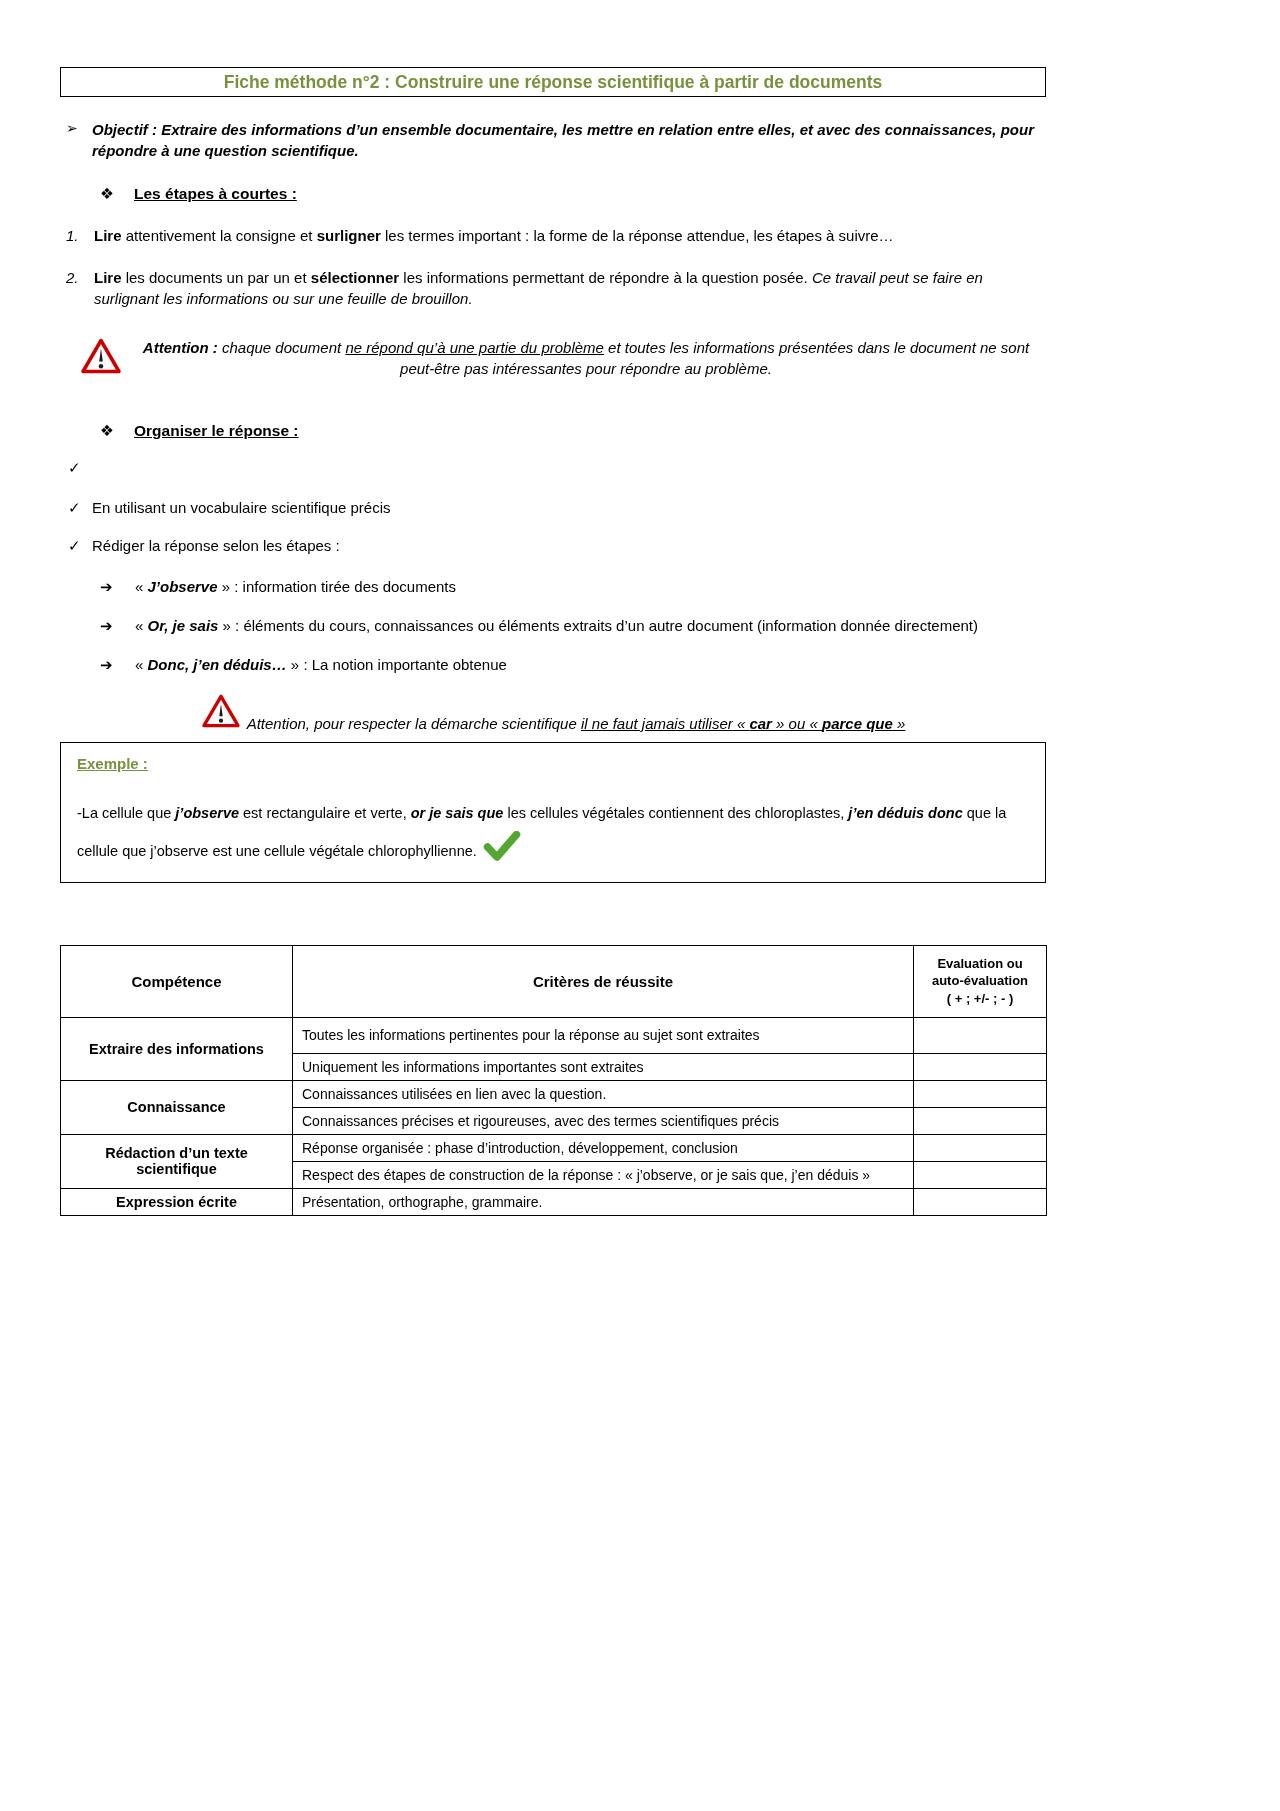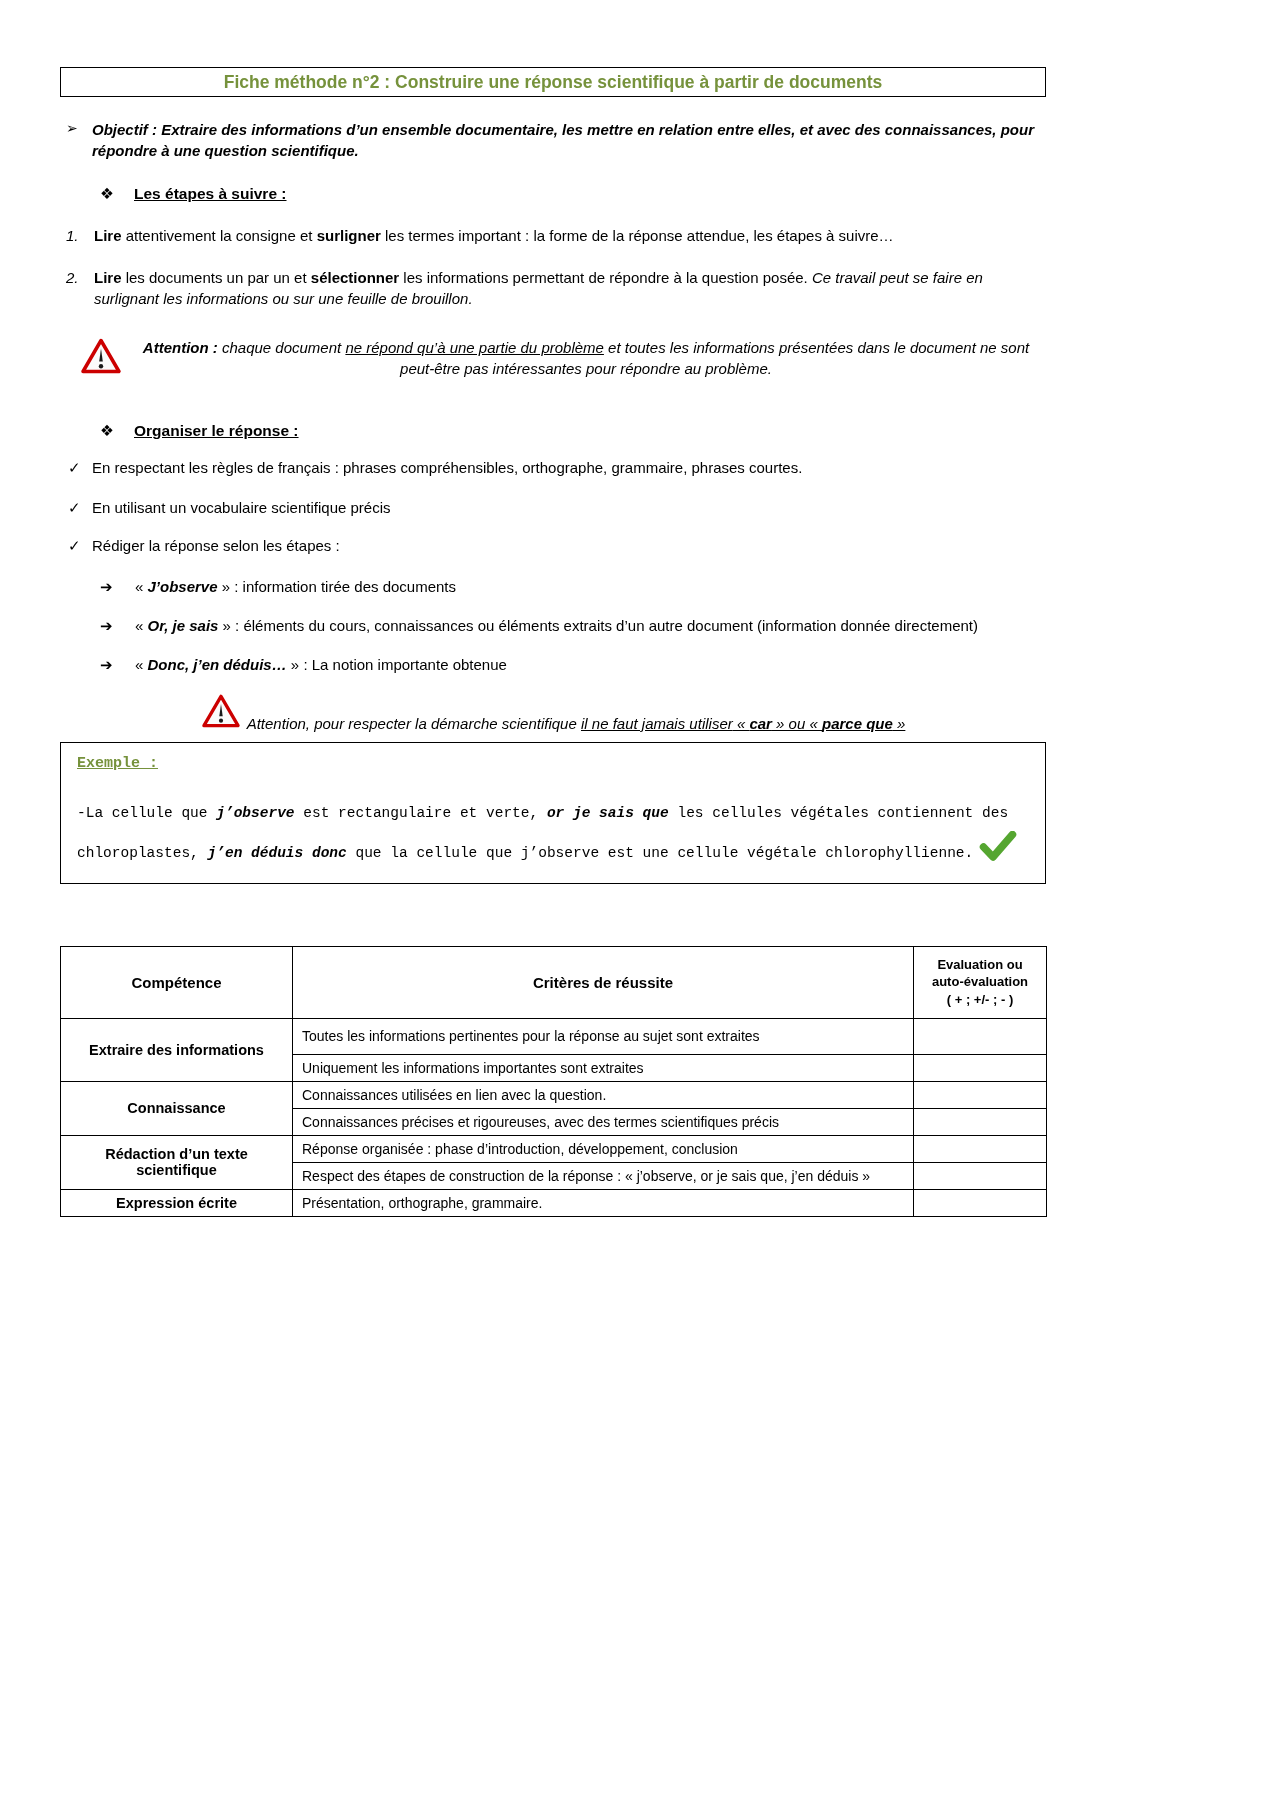--- a/index.html
+++ b/index.html
@@ -57,21 +57,21 @@
 
   
   .attention2 { display:flex; align-items:flex-end; justify-content:center; margin-bottom:10px; font-size:15px; }
   .attention2 .warn-wrap { margin-right:6px; }
 
   
   .warn-svg .tri { fill:#fbfbfb; stroke:var(--warning-red); stroke-width:3.5; stroke-linejoin:round; }
   .warn-svg .bang { fill:#1a1a1a; }
 
   
-  .exemple-box { border:1px solid #000; padding:12px 16px 8px; margin-bottom:62px; font-size:14.5px;font-family:Liberation Mono, monospace; }
+  .exemple-box { border:1px solid #000; padding:12px 16px 8px; margin-bottom:62px; font-size:14.5px; }
   .exemple-heading { color:var(--title-green); font-weight:bold; text-decoration:underline; font-size:15px; margin-bottom:24px; }
   .exemple-line1 { margin-bottom:12px; line-height:1.4; }
   .exemple-line2 { line-height:2.4; }
   .inline-icon { vertical-align:middle; margin-left:6px; }
   .cross-svg line { stroke:var(--cross-red); stroke-width:7; stroke-linecap:round; }
   .check-svg path { fill:none; stroke:var(--check-green); stroke-width:7.5; stroke-linecap:round; stroke-linejoin:round; }
 
   
   .eval-heading { text-align:center; margin-bottom:18px; font-size:16.5px; font-weight:bold; }
   .eval-heading .txt { color:var(--heading-blue); text-decoration:underline; }
@@ -98,21 +98,21 @@
       <span class="title">Fiche méthode n°2 : Construire une réponse scientifique à partir de documents</span>
     </div>
 
     <div class="para objectif">
       <span class="bullet">➢</span>
       <span class="txt"><span class="b i">Objectif : Extraire des informations d’un ensemble documentaire, les mettre en relation entre elles, et avec des connaissances, pour répondre à une question scientifique.</span></span>
     </div>
 
     <div class="section-heading">
       <span class="diamond">❖</span>
-      <span class="label">Les étapes à suivre :</span>
+      <span class="label">Les étapes à courtes :</span>
     </div>
 
     <div class="para step step1">
       <span class="num">1.</span>
       <span class="txt"><span class="b">Lire</span><span> attentivement la consigne et </span><span class="b">surligner</span><span> les termes important : la forme de la réponse attendue, les étapes à suivre…</span></span>
     </div>
 
     <div class="para step step2">
       <span class="num">2.</span>
       <span class="txt"><span class="b">Lire</span><span> les documents un par un et </span><span class="b">sélectionner</span><span> les informations permettant de répondre à la question posée. </span><span class="i">Ce travail peut se faire en surlignant les informations ou sur une feuille de brouillon.</span></span>
@@ -129,21 +129,20 @@
       <span class="txt"><span class="b i">Attention : </span><span class="i">chaque document </span><span class="i u">ne répond qu’à une partie du problème</span><span class="i"> et toutes les informations présentées dans le document ne sont peut-être pas intéressantes pour répondre au problème.</span></span>
     </div>
 
     <div class="section-heading organiser">
       <span class="diamond">❖</span>
       <span class="label">Organiser le réponse :</span>
     </div>
 
     <div class="check-item c1">
       <span class="tick">✓</span>
-      <span class="txt">En respectant les règles de français : phrases compréhensibles, orthographe, grammaire, phrases courtes.</span>
     </div>
 
     <div class="check-item c2">
       <span class="tick">✓</span>
       <span class="txt">En utilisant un vocabulaire scientifique précis</span>
     </div>
 
     <div class="check-item c3">
       <span class="tick">✓</span>
       <span class="txt">Rédiger la réponse selon les étapes :</span>

